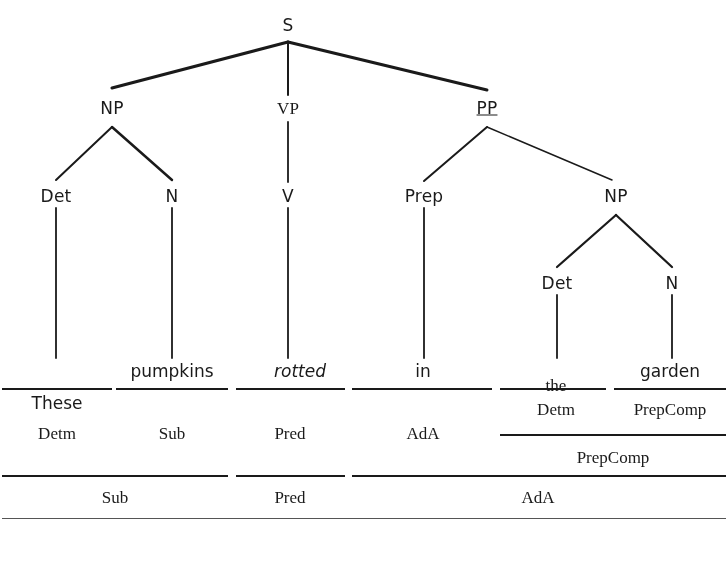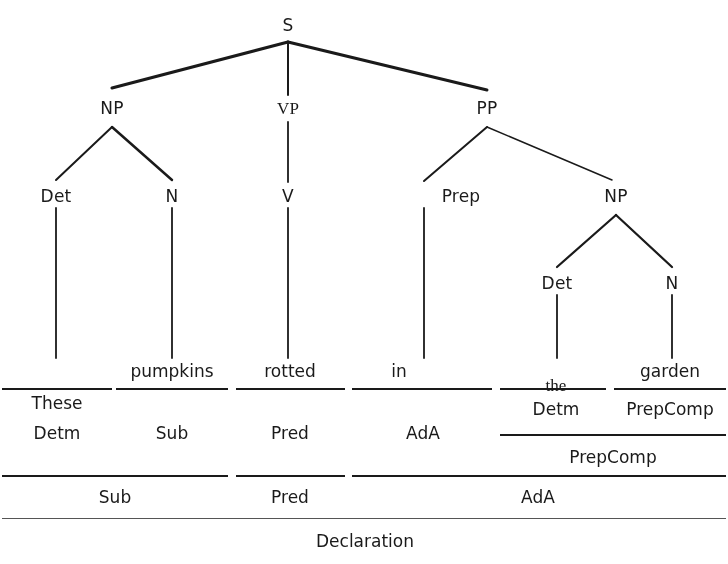--- a/index.html
+++ b/index.html
@@ -45,20 +45,21 @@
     line-height: 1;
     text-align: center;
   }
   .fn {
     position: absolute;
     transform: translate(-50%, -50%);
     white-space: nowrap;
     font-size: 17px;
     line-height: 1;
     text-align: center;
+    font-family: Liberation Serif, serif;
   }
   .rule {
     position: absolute;
     height: 0;
     border-top: 2px solid #1a1a1a;
   }
   .rule.thin {
     border-top: 1px solid #555555;
   }
 </style>
@@ -91,35 +92,35 @@
       <line x1="424" y1="208" x2="424" y2="358" stroke-width="1.8"></line>
       <line x1="557" y1="295" x2="557" y2="358" stroke-width="1.8"></line>
       <line x1="672" y1="295" x2="672" y2="358" stroke-width="1.8"></line>
     </g>
   </svg>
 
   <div class="node" style="left:288px; top:25px;">S</div>
 
   <div class="node" style="left:112px; top:108px;">NP</div>
   <div class="node" style="left:288px; top:108px;font-family:Liberation Serif, serif;">VP</div>
-  <div class="node" style="left:487px; top:108px;">PP</div>
+  <div class="node" style="left:487px; top:108px;text-decoration:underline;">PP</div>
 
   <div class="node" style="left:56px; top:196px;">Det</div>
   <div class="node" style="left:172px; top:196px;">N</div>
   <div class="node" style="left:288px; top:196px;">V</div>
-  <div class="node" style="left:424px; top:196px;margin-left:37px;">Prep</div>
+  <div class="node" style="left:424px; top:196px;">Prep</div>
   <div class="node" style="left:616px; top:196px;">NP</div>
 
   <div class="node" style="left:557px; top:283px;">Det</div>
   <div class="node" style="left:672px; top:283px;">N</div>
 
   <div class="word" style="left:57px; top:371px;margin-top:32px;">These</div>
   <div class="word" style="left:172px; top:371px;">pumpkins</div>
-  <div class="word" style="left:290px; top:371px;">rotted</div>
-  <div class="word" style="left:399px; top:371px;">in</div>
+  <div class="word" style="left:300px; top:371px;font-style:italic;">rotted</div>
+  <div class="word" style="left:423px; top:371px;">in</div>
   <div class="word" style="left:556px; top:385px;font-family:Liberation Serif, serif;">the</div>
   <div class="word" style="left:670px; top:371px;">garden</div>
 
   <div class="rule" style="left:2px;   top:388px; width:110px;"></div>
   <div class="rule" style="left:116px; top:388px; width:112px;"></div>
   <div class="rule" style="left:236px; top:388px; width:109px;"></div>
   <div class="rule" style="left:352px; top:388px; width:140px;"></div>
   <div class="rule" style="left:500px; top:388px; width:106px;"></div>
   <div class="rule" style="left:614px; top:388px; width:112px;"></div>
 
@@ -138,15 +139,14 @@
   <div class="rule" style="left:2px;   top:475px; width:226px;"></div>
   <div class="rule" style="left:236px; top:475px; width:109px;"></div>
   <div class="rule" style="left:352px; top:475px; width:374px;"></div>
 
   <div class="fn" style="left:115px; top:497px;">Sub</div>
   <div class="fn" style="left:290px; top:497px;">Pred</div>
   <div class="fn" style="left:538px; top:497px;">AdA</div>
 
   <div class="rule thin" style="left:2px; top:518px; width:724px;"></div>
 
-  <div class="fn" style="left:365px; top:541px;">Declaration</div>
 
 </div>
 
 </body></html>

